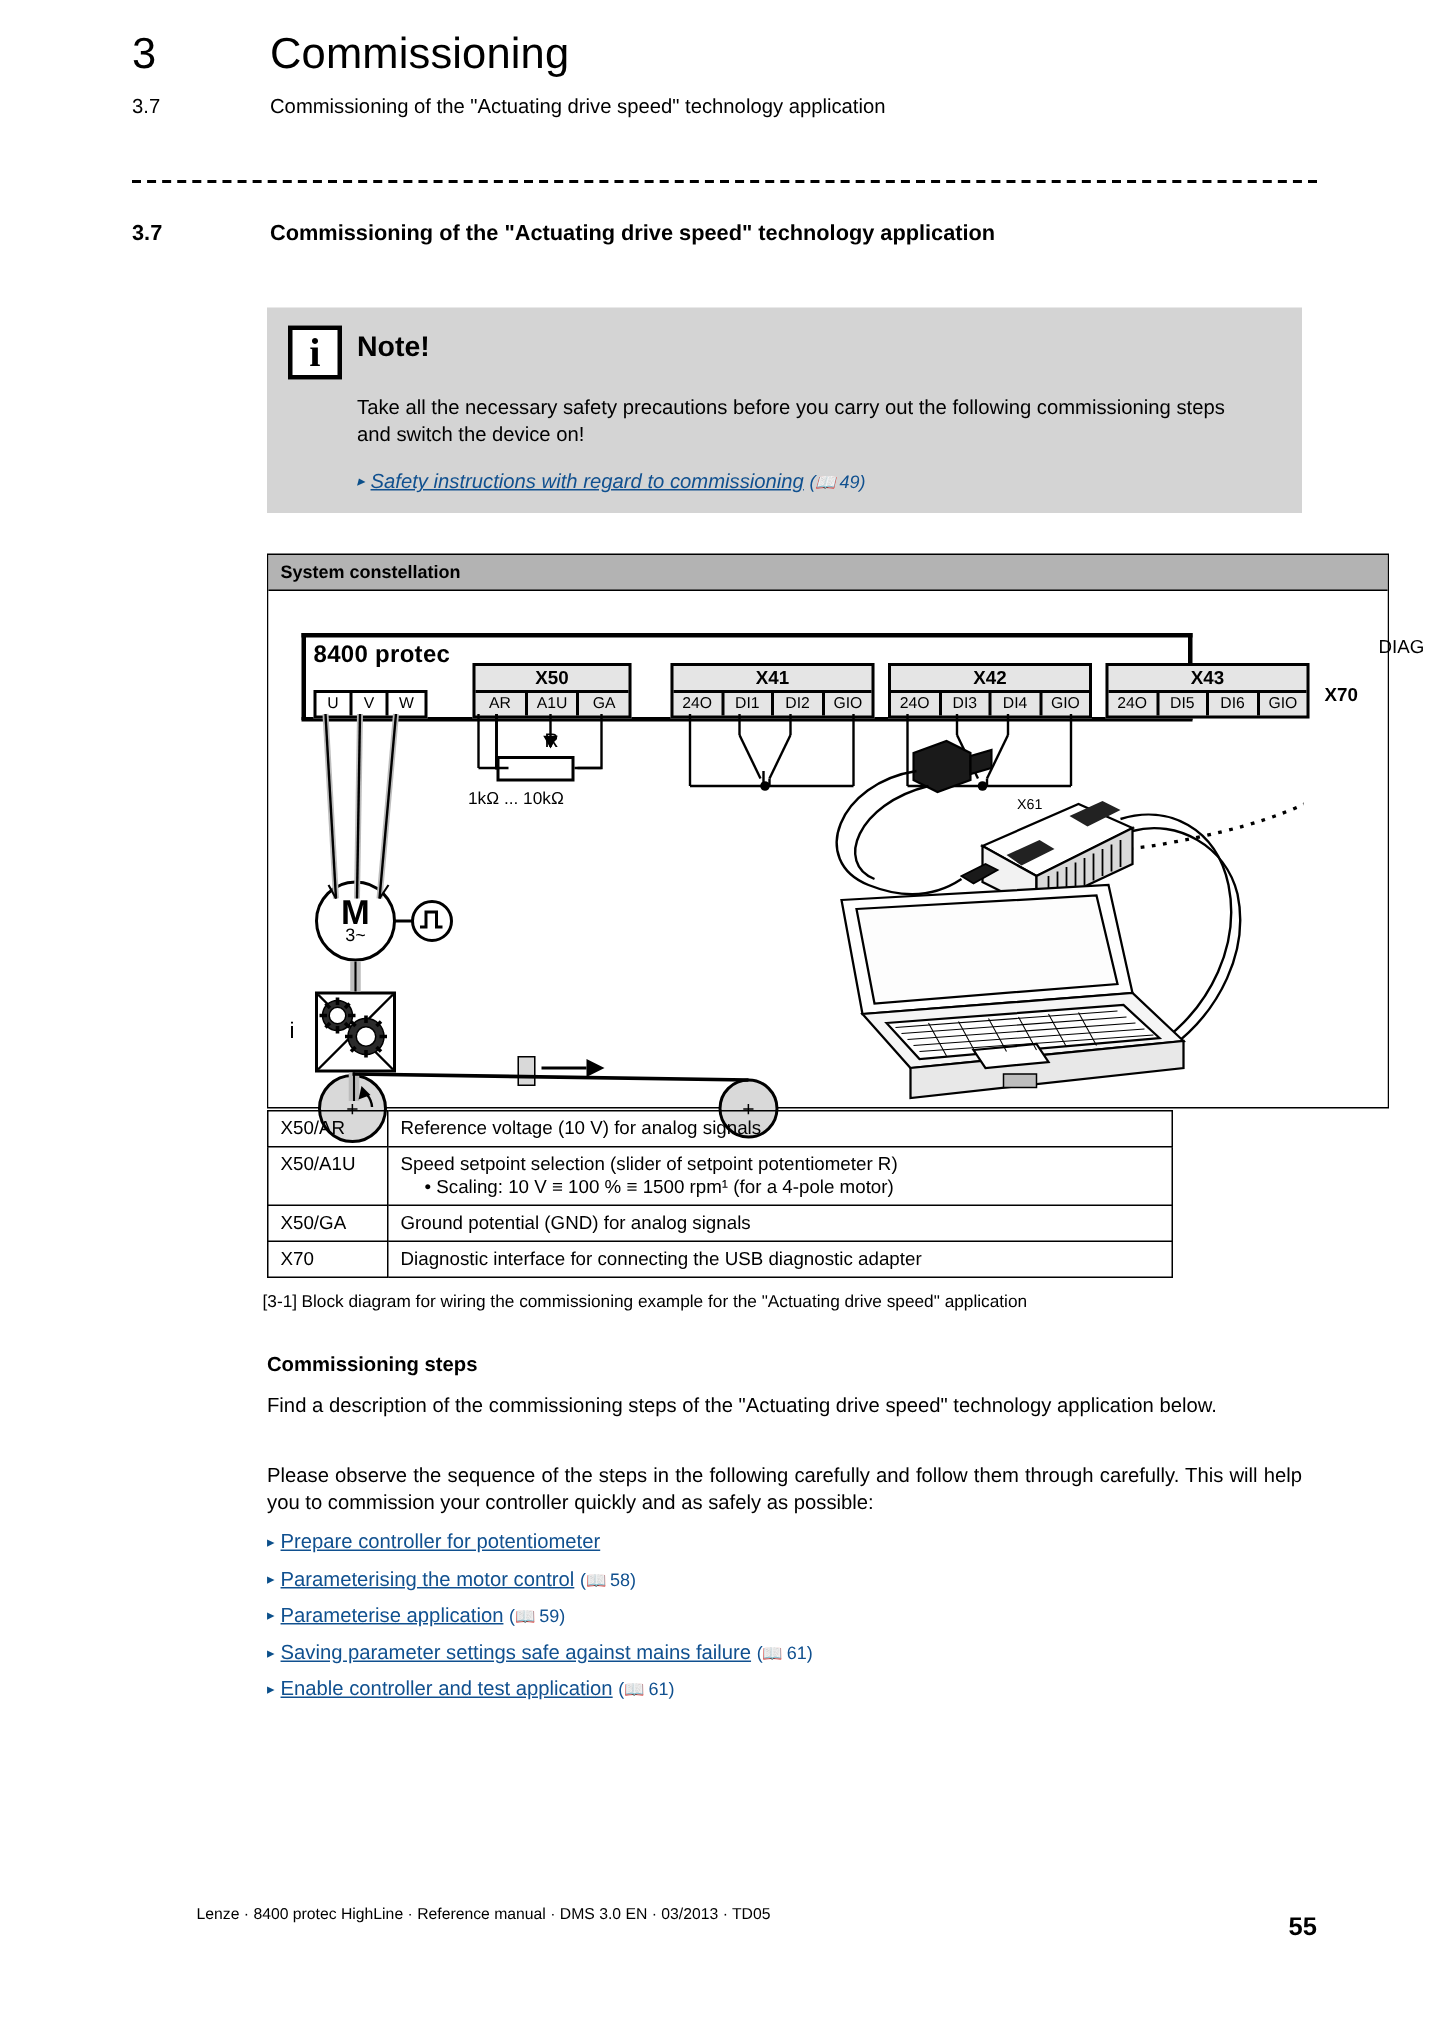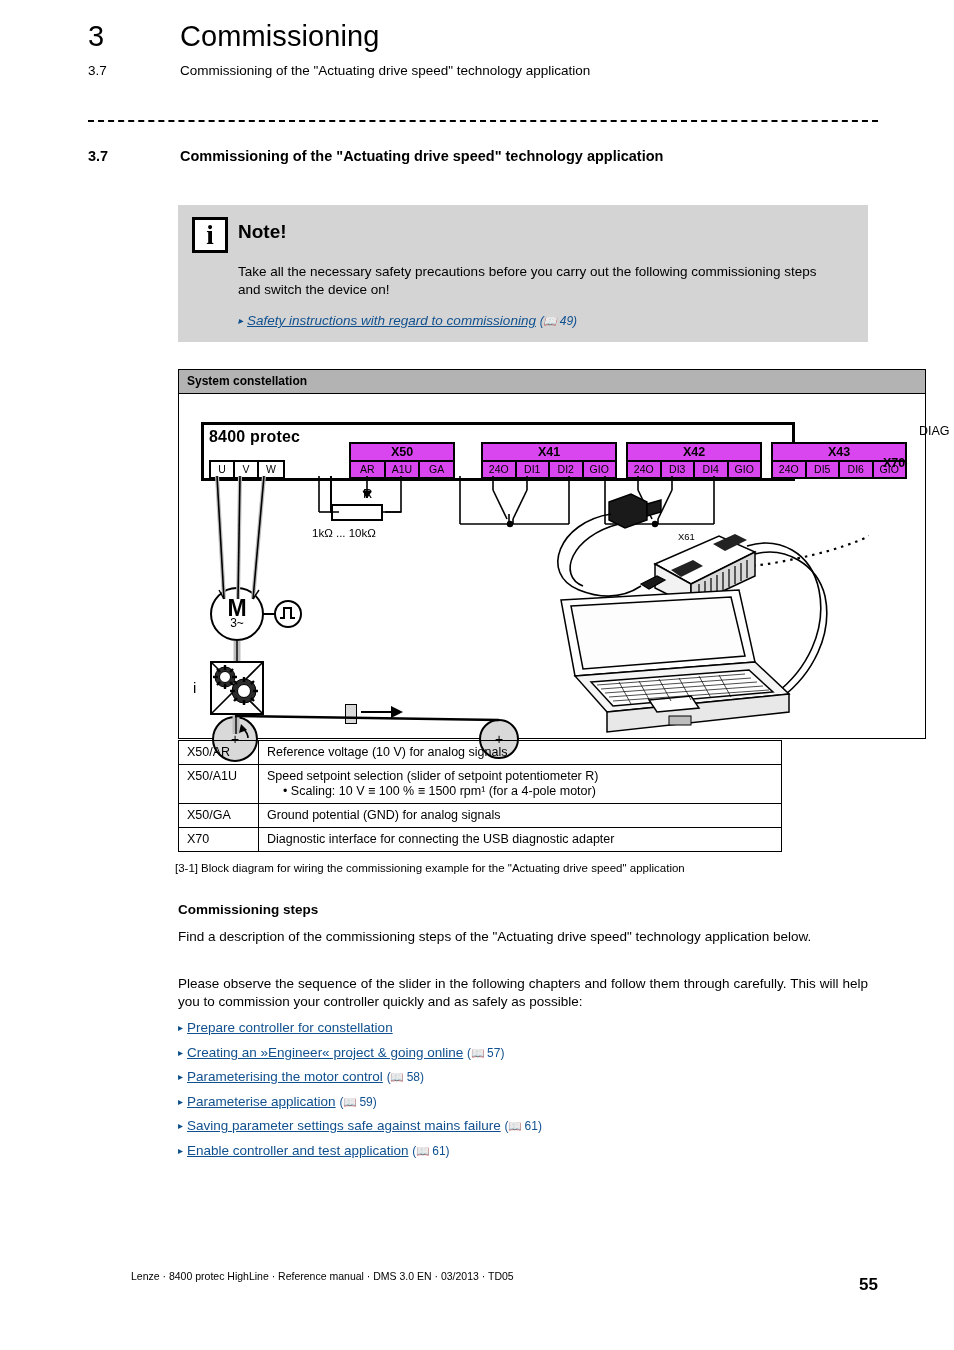--- a/index.html
+++ b/index.html
@@ -82,21 +82,21 @@
   
   .ft-rule { position:absolute; left:88px; top:1274px; width:790px; border-top:0px solid #fff; }
   .ft-left { position:absolute; left:88px; top:1270px; font-size:10.5px;margin-left:43px; }
   .ft-right { position:absolute; left:830px; top:1275px; width:48px; text-align:right; font-size:17px; font-weight:bold; }
 
   
   .enc-top { position:absolute; left:22px; top:28px; width:594px; height:58px; border-left:3px solid #000; border-top:3px solid #000; border-right:3px solid #000; }
   .enc-bottom-rule { position:absolute; left:22px; top:84px; width:594px; height:3px; background:#000; }
   .dev-name { position:absolute; left:30px; top:34px; font-size:16px; font-weight:bold; letter-spacing:.2px; }
 
-  .conn { position:absolute; border:2px solid #000; background:#d946ef;margin-left:34px; }
+  .conn { position:absolute; border:2px solid #000; background:#e5e5e5; }
   .conn .ct { text-align:center; font-size:12.5px; font-weight:bold; line-height:16px; border-bottom:2px solid #000; }
   .conn .cb { display:flex; }
   .conn .cb div { flex:1; text-align:center; font-size:10.5px; line-height:15px; border-right:2px solid #000; }
   .conn .cb div:last-child { border-right:none; }
 
   .uvw { position:absolute; border:2px solid #000; background:#fff; display:flex; }
   .uvw div { width:24px; text-align:center; font-size:10.5px; line-height:15px; border-right:2px solid #000; }
   .uvw div:last-child { border-right:none; }
 
   .x70lbl { position:absolute; font-size:12.5px; font-weight:bold; }
@@ -468,29 +468,25 @@
     </tbody>
   </table>
 
   <div class="cap">
     <div class="cap-num">[3-1]</div>
     <div class="cap-txt">Block diagram for wiring the commissioning example for the "Actuating drive speed" application</div>
   </div>
 
   <div class="b-head">Commissioning steps</div>
   <div class="b-p1">Find a description of the commissioning steps of the "Actuating drive speed" technology application below.</div>
-  <div class="b-p2">Please observe the sequence of the slider in the following chapters and follow them through carefully. This will help you to commission your controller quickly and as safely as possible:</div>
+  <div class="b-p2">Please observe the sequence of the steps in the following carefully and follow them through carefully. This will help you to commission your controller quickly and as safely as possible:</div>
 
   <div class="links">
     <div class="lrow">
-      <span class="tri">▸</span><a class="lnk" href="#">Prepare controller for constellation</a>
-    </div>
-    <div class="lrow">
-      <span class="tri">▸</span><a class="lnk" href="#">Creating an »Engineer« project &amp; going online</a>
-      <span class="pgref">(<span class="bookicon">📖</span> <span>57</span>)</span>
+      <span class="tri">▸</span><a class="lnk" href="#">Prepare controller for potentiometer</a>
     </div>
     <div class="lrow">
       <span class="tri">▸</span><a class="lnk" href="#">Parameterising the motor control</a>
       <span class="pgref">(<span class="bookicon">📖</span> <span>58</span>)</span>
     </div>
     <div class="lrow">
       <span class="tri">▸</span><a class="lnk" href="#">Parameterise application</a>
       <span class="pgref">(<span class="bookicon">📖</span> <span>59</span>)</span>
     </div>
     <div class="lrow">

